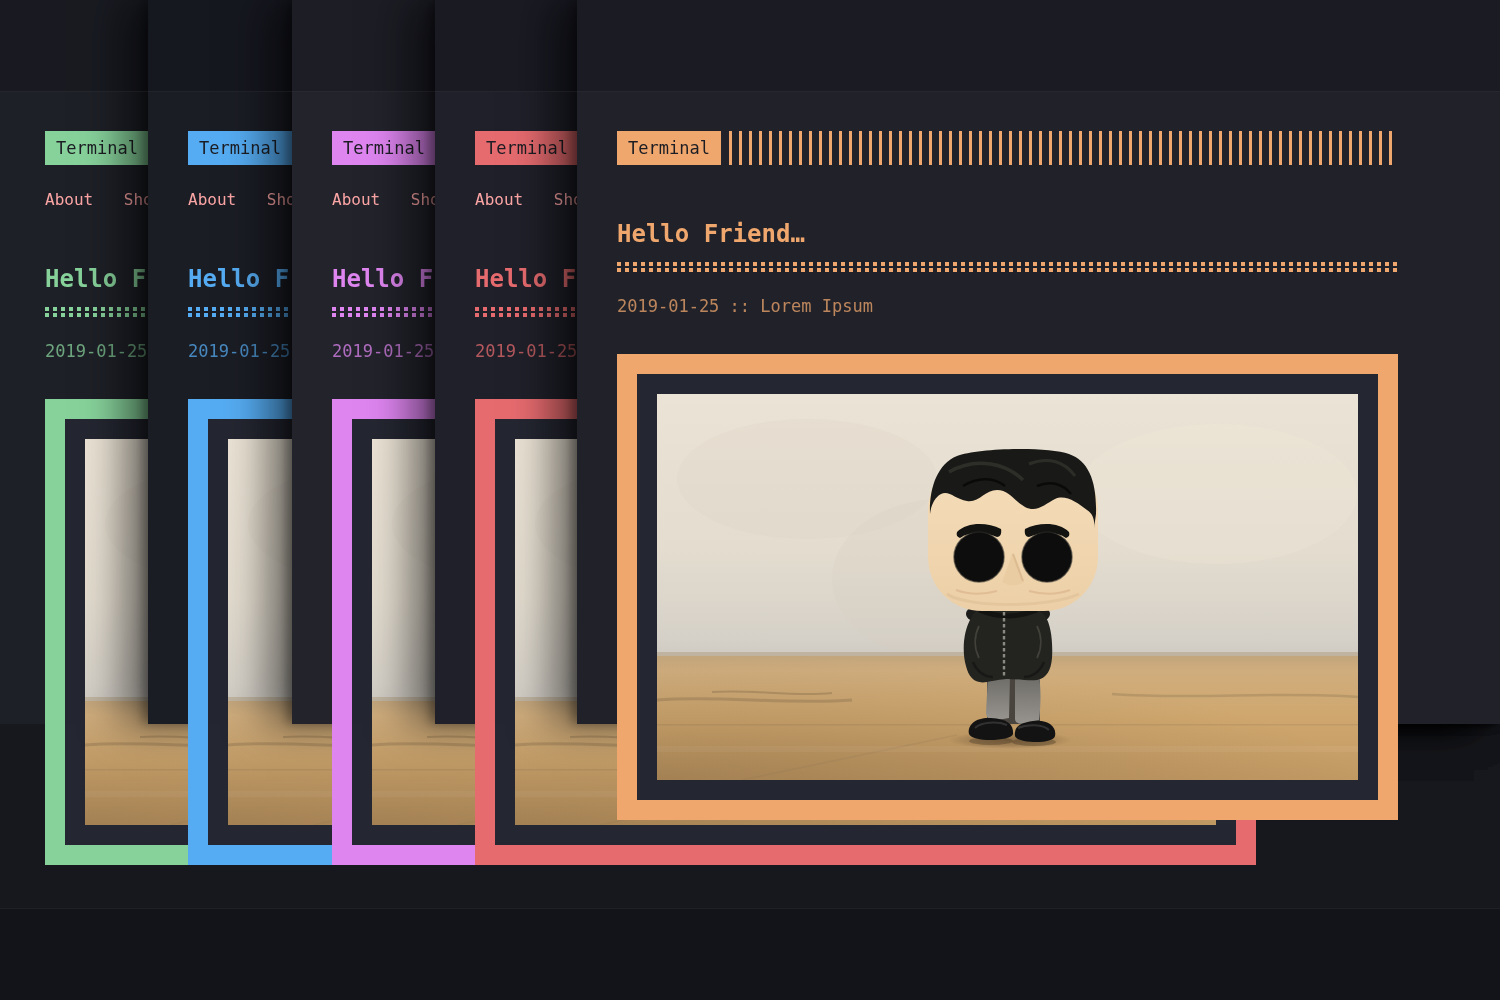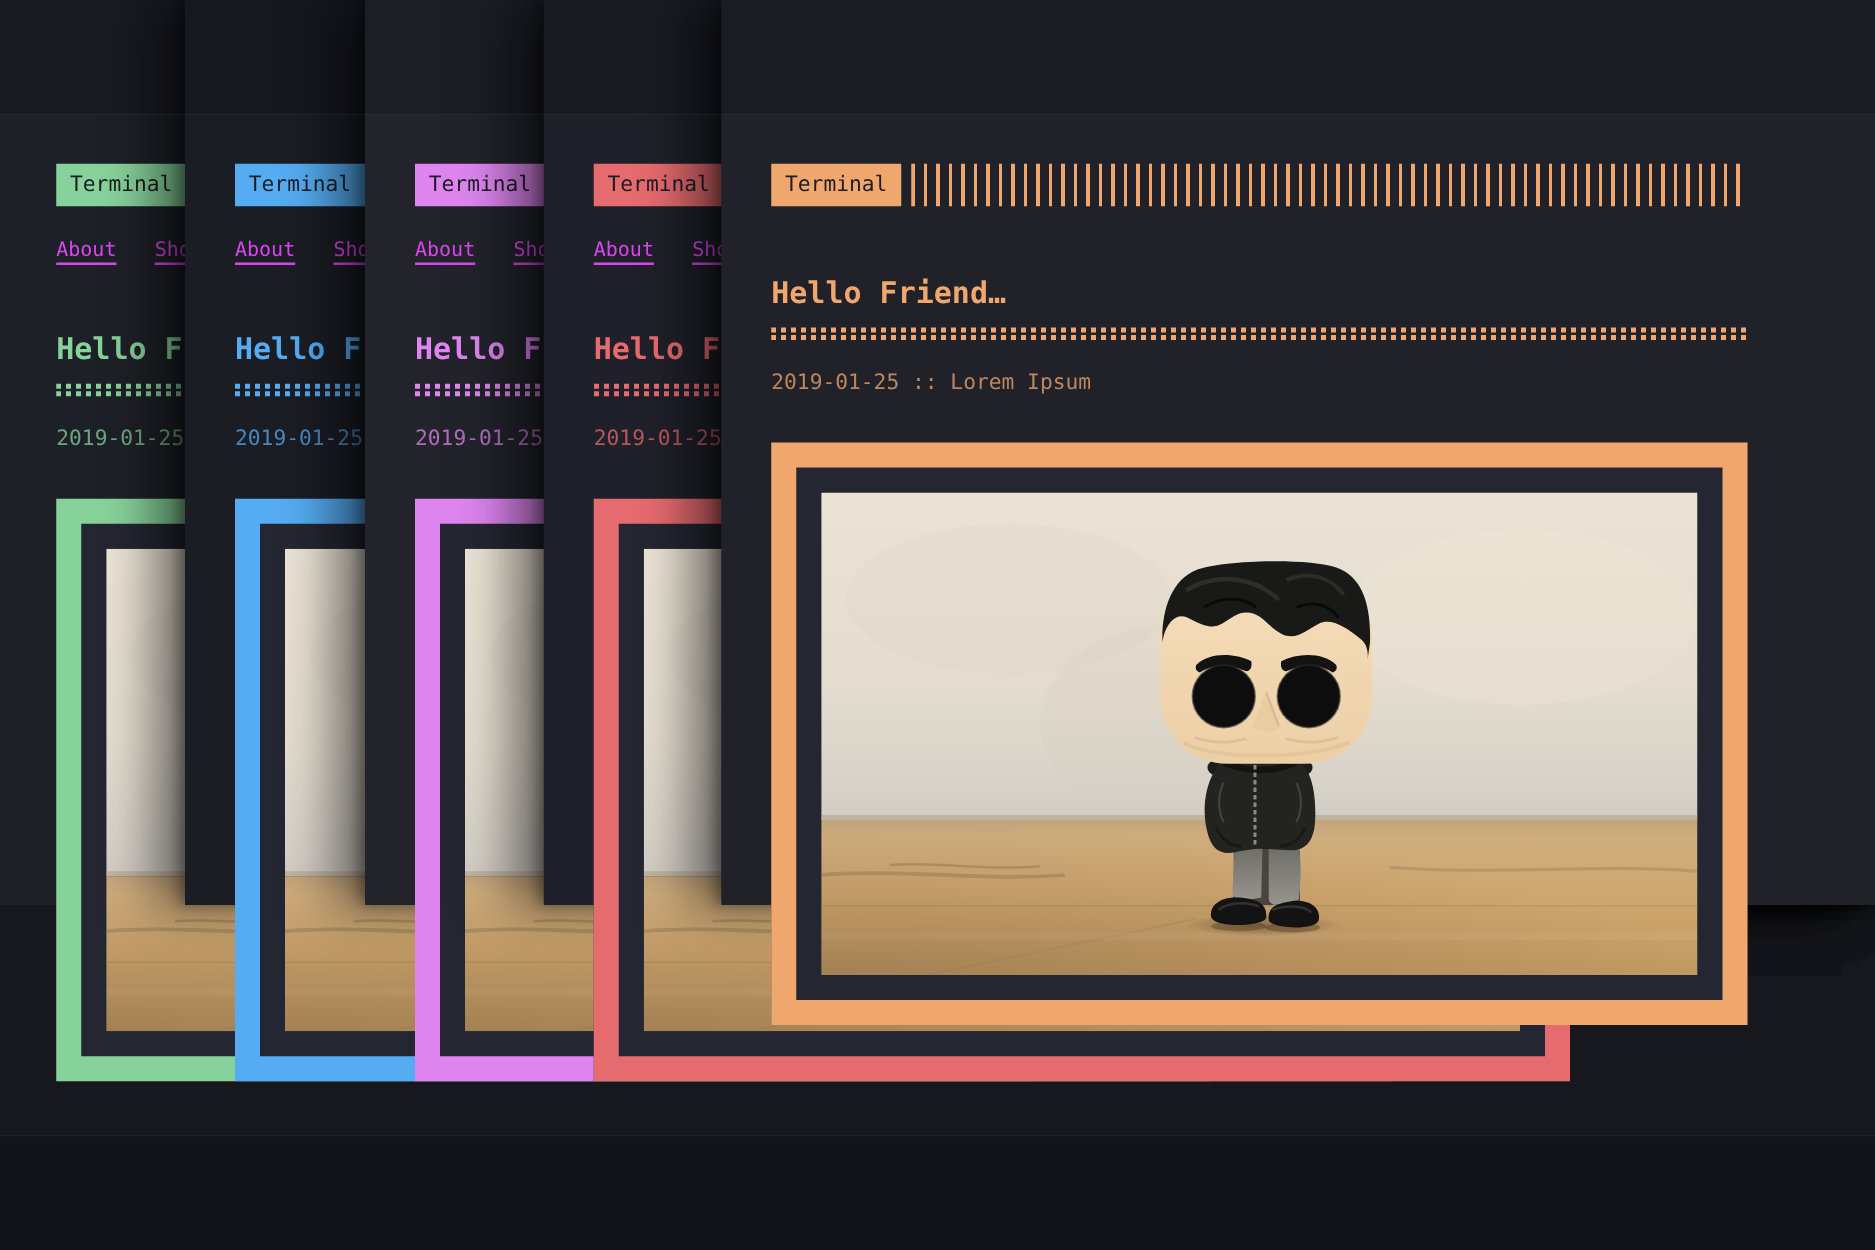--- a/index.html
+++ b/index.html
@@ -34,21 +34,21 @@
   }
   .logo-stripes {
     flex: 1; margin-left: 8px; height: 34px;
     background-image: repeating-linear-gradient(90deg,
       var(--accent) 0, var(--accent) 2.8px, transparent 2.8px, transparent 10px);
   }
 
   
   .site-nav { margin-top: 24px; line-height: 21px; font-size: 16px; }
   .nav-link {
-    color: #d946ef; text-decoration: underline;
+    color: #fca5a5; 
     text-underline-offset: 5px; text-decoration-thickness: 1.5px;
     margin-right: 21px; cursor: pointer; white-space: nowrap;
   }
 
   
   .post-title {
     margin-top: 55px; font-size: 24px; line-height: 29px;
     font-weight: 600; color: var(--accent); white-space: nowrap;
   }
   .title-sep { margin-top: 13px; }

